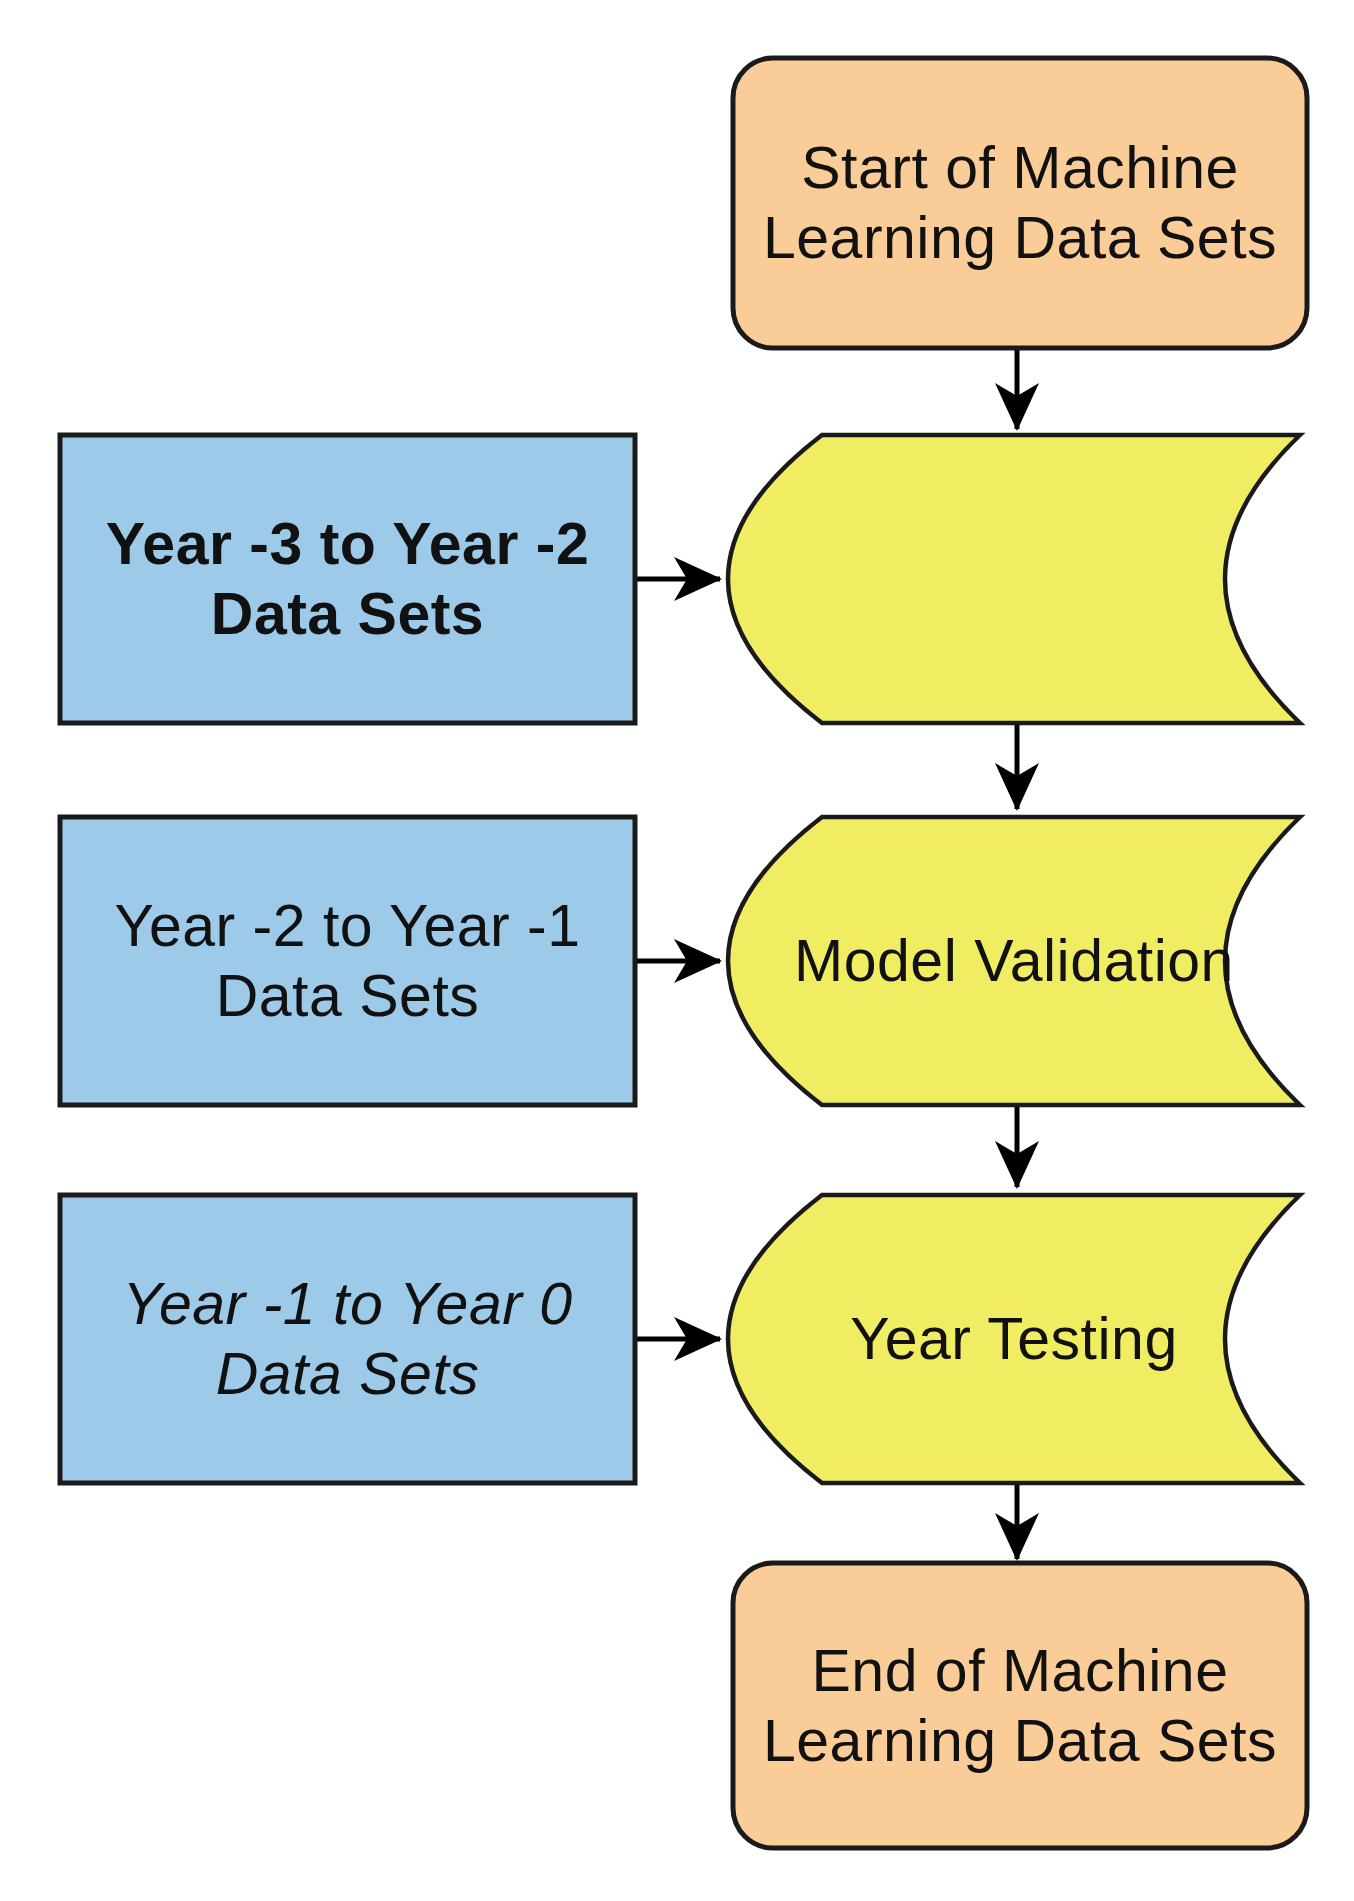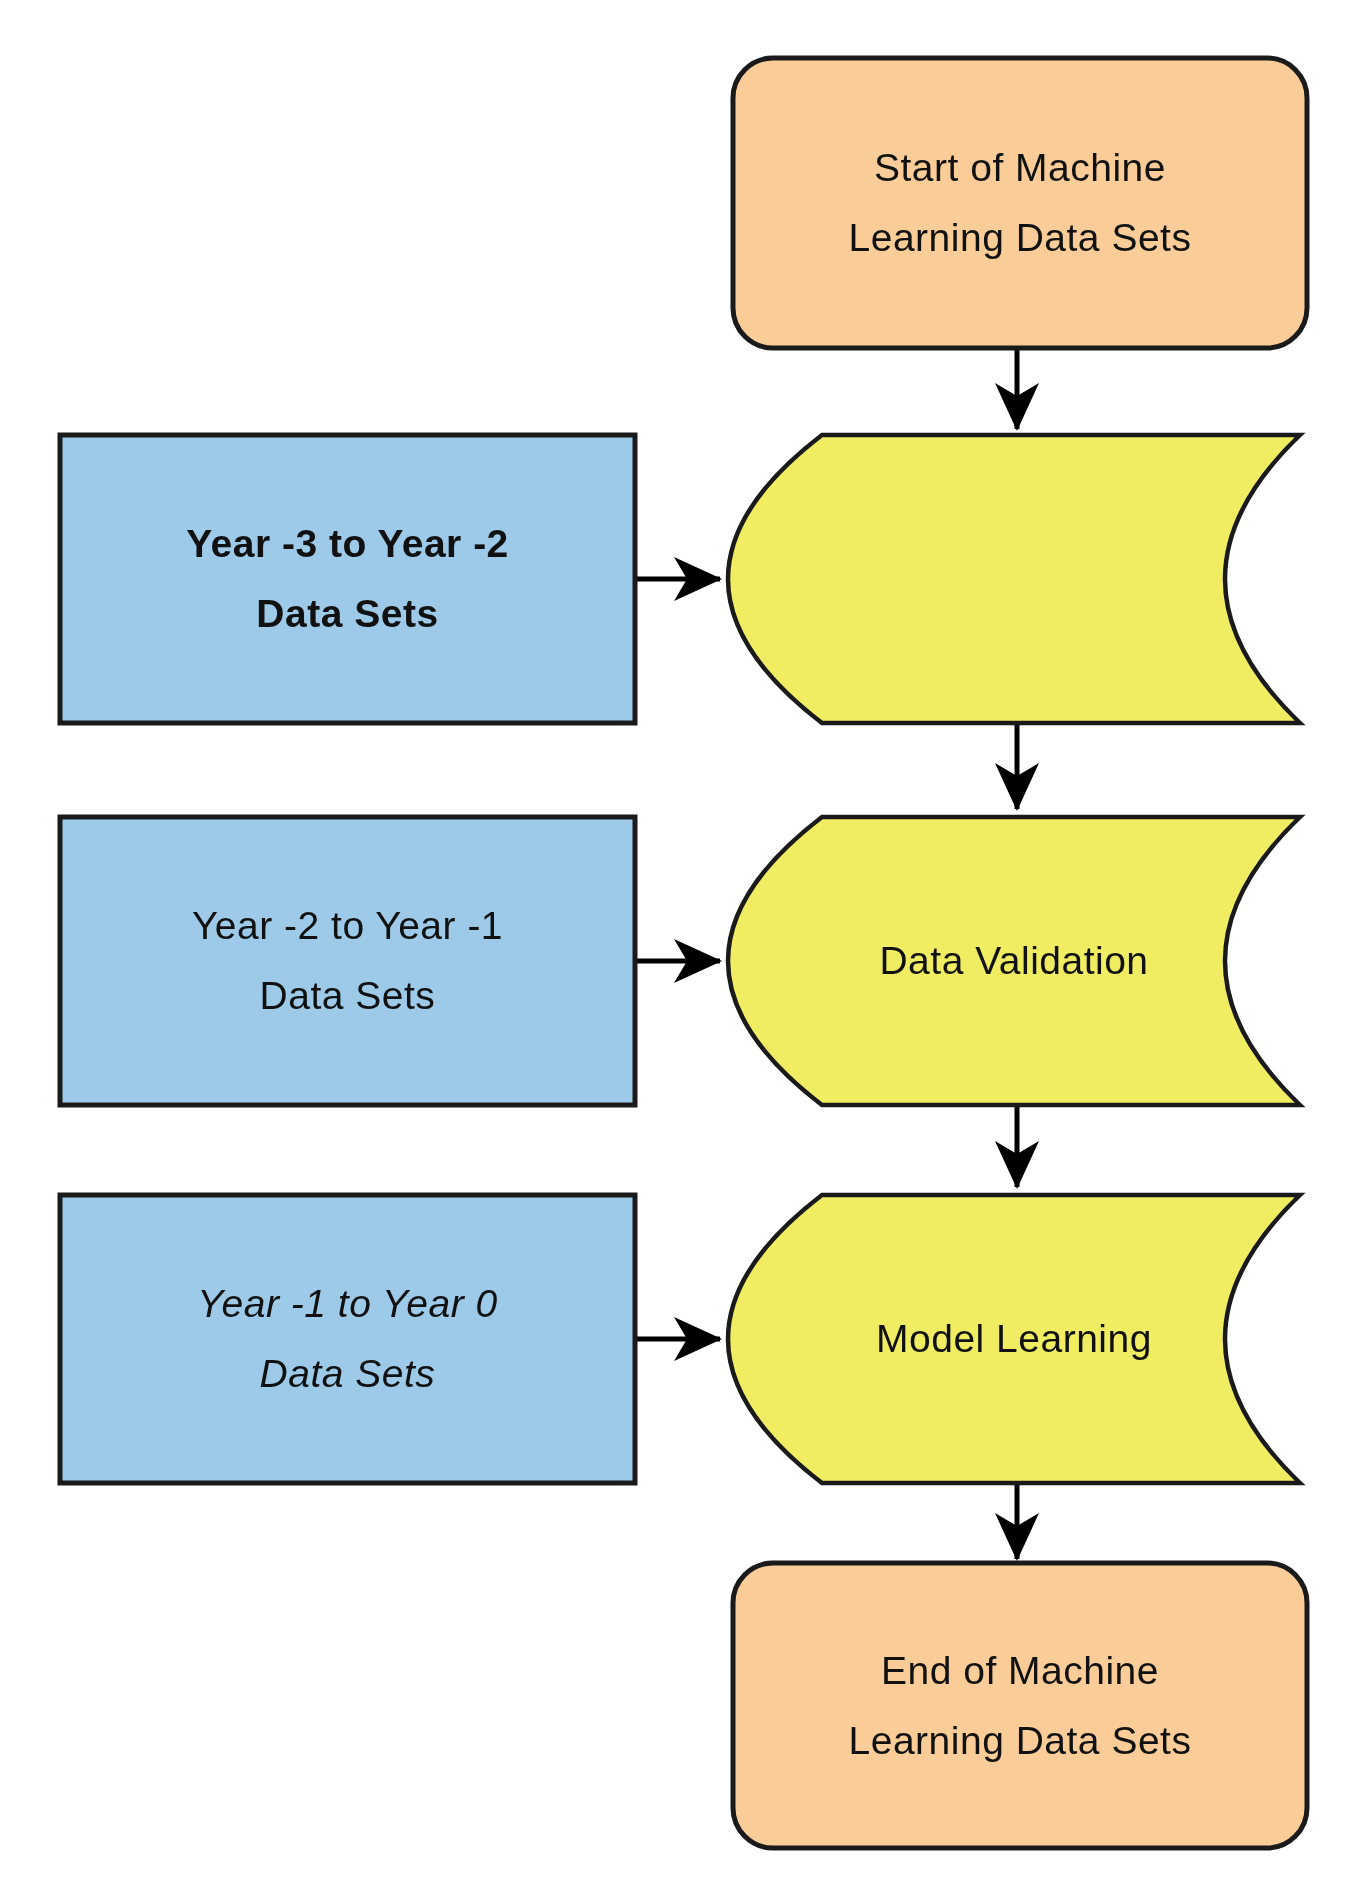--- a/index.html
+++ b/index.html
@@ -12,21 +12,21 @@
     overflow: hidden;
   }
   .stage svg { position: absolute; left: 0; top: 0; overflow: visible; }
   .label {
     position: absolute;
     display: flex;
     align-items: center;
     justify-content: center;
     text-align: center;
     white-space: pre-line;
-    font-size: 39px;
+    font-size: 59px;
     line-height: 70px;
     color: #111111;
     letter-spacing: 0.5px;
     pointer-events: none;
   }
   
   .lbl-start { left: 733px; top: 58px;   width: 574px; height: 290px; }
   .lbl-end   { left: 733px; top: 1563px; width: 574px; height: 285px; }
   .lbl-in-1  { left: 60px;  top: 435px;  width: 575px; height: 288px; font-weight: bold; }
   .lbl-in-2  { left: 60px;  top: 817px;  width: 575px; height: 288px; }
@@ -69,21 +69,21 @@
   </svg>
 
   <div class="label lbl-start">Start of Machine
 Learning Data Sets</div>
 
   <div class="label lbl-in-1">Year -3 to Year -2
 Data Sets</div>
 
   <div class="label lbl-in-2">Year -2 to Year -1
 Data Sets</div>
-  <div class="label lbl-st-2">Data Validation</div>
+  <div class="label lbl-st-2">Model Validation</div>
 
   <div class="label lbl-in-3">Year -1 to Year 0
 Data Sets</div>
-  <div class="label lbl-st-3">Model Learning</div>
+  <div class="label lbl-st-3">Year Testing</div>
 
   <div class="label lbl-end">End of Machine
 Learning Data Sets</div>
 </div>
 
 </body></html>

